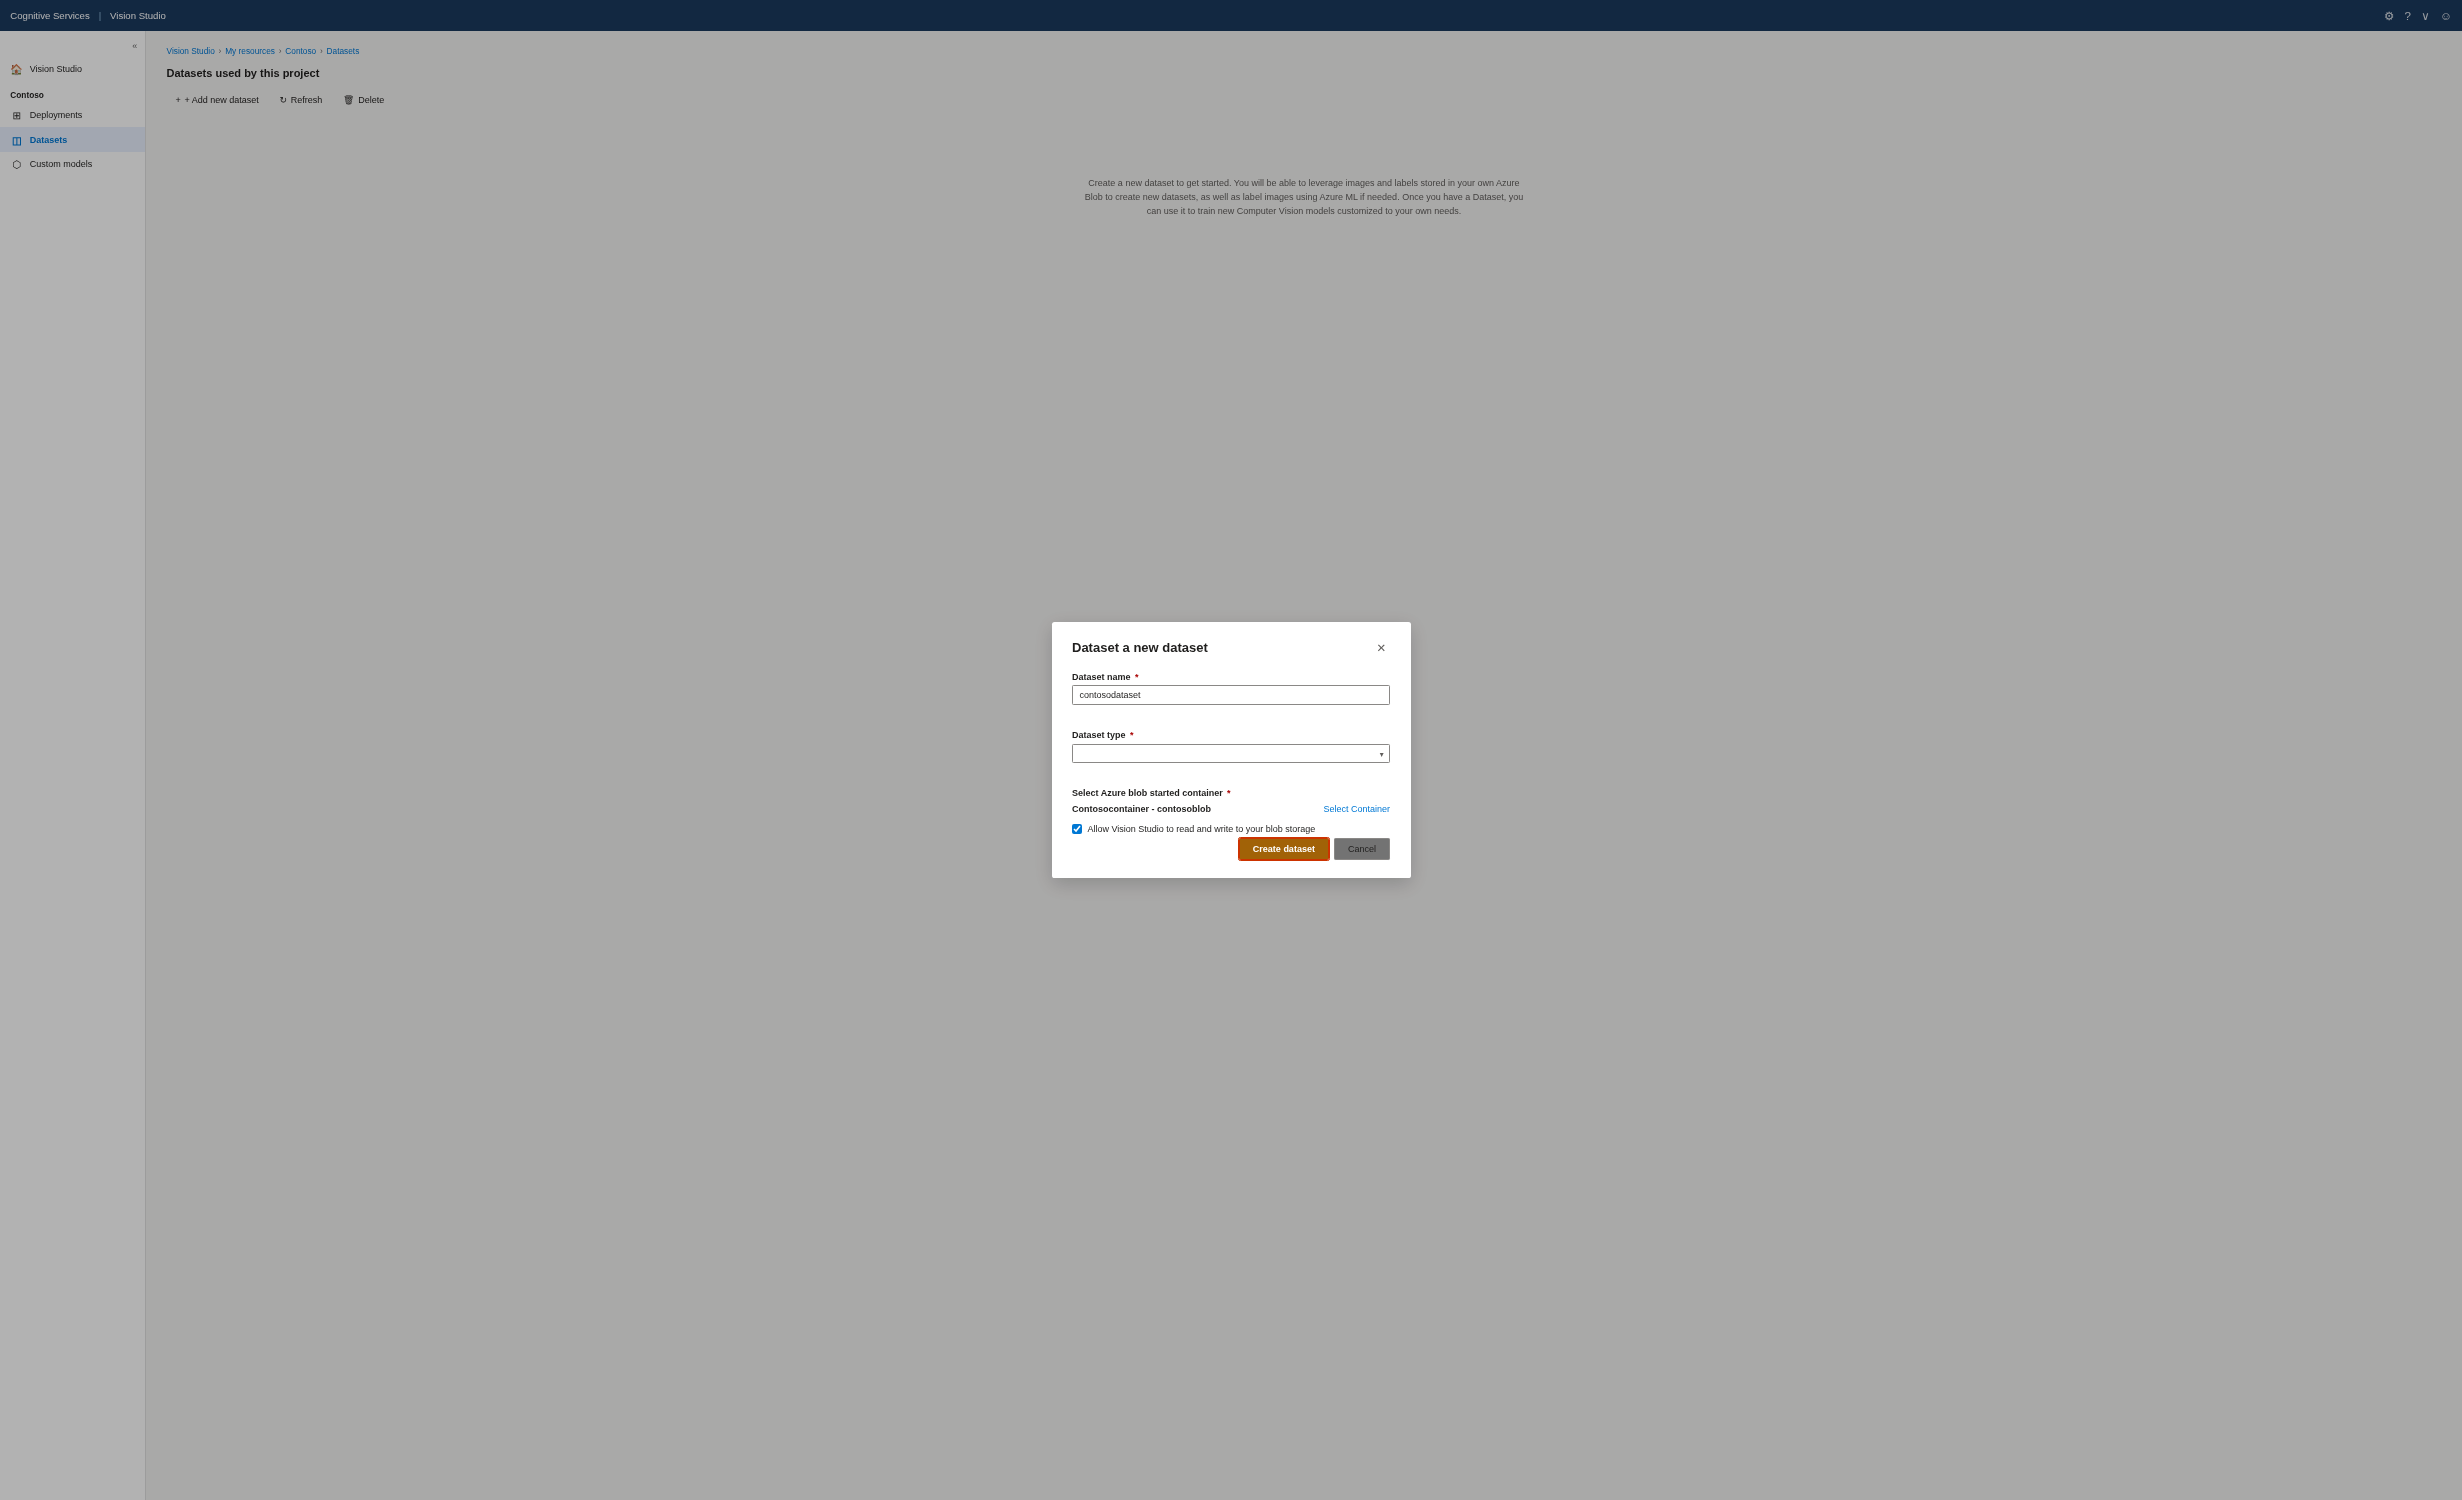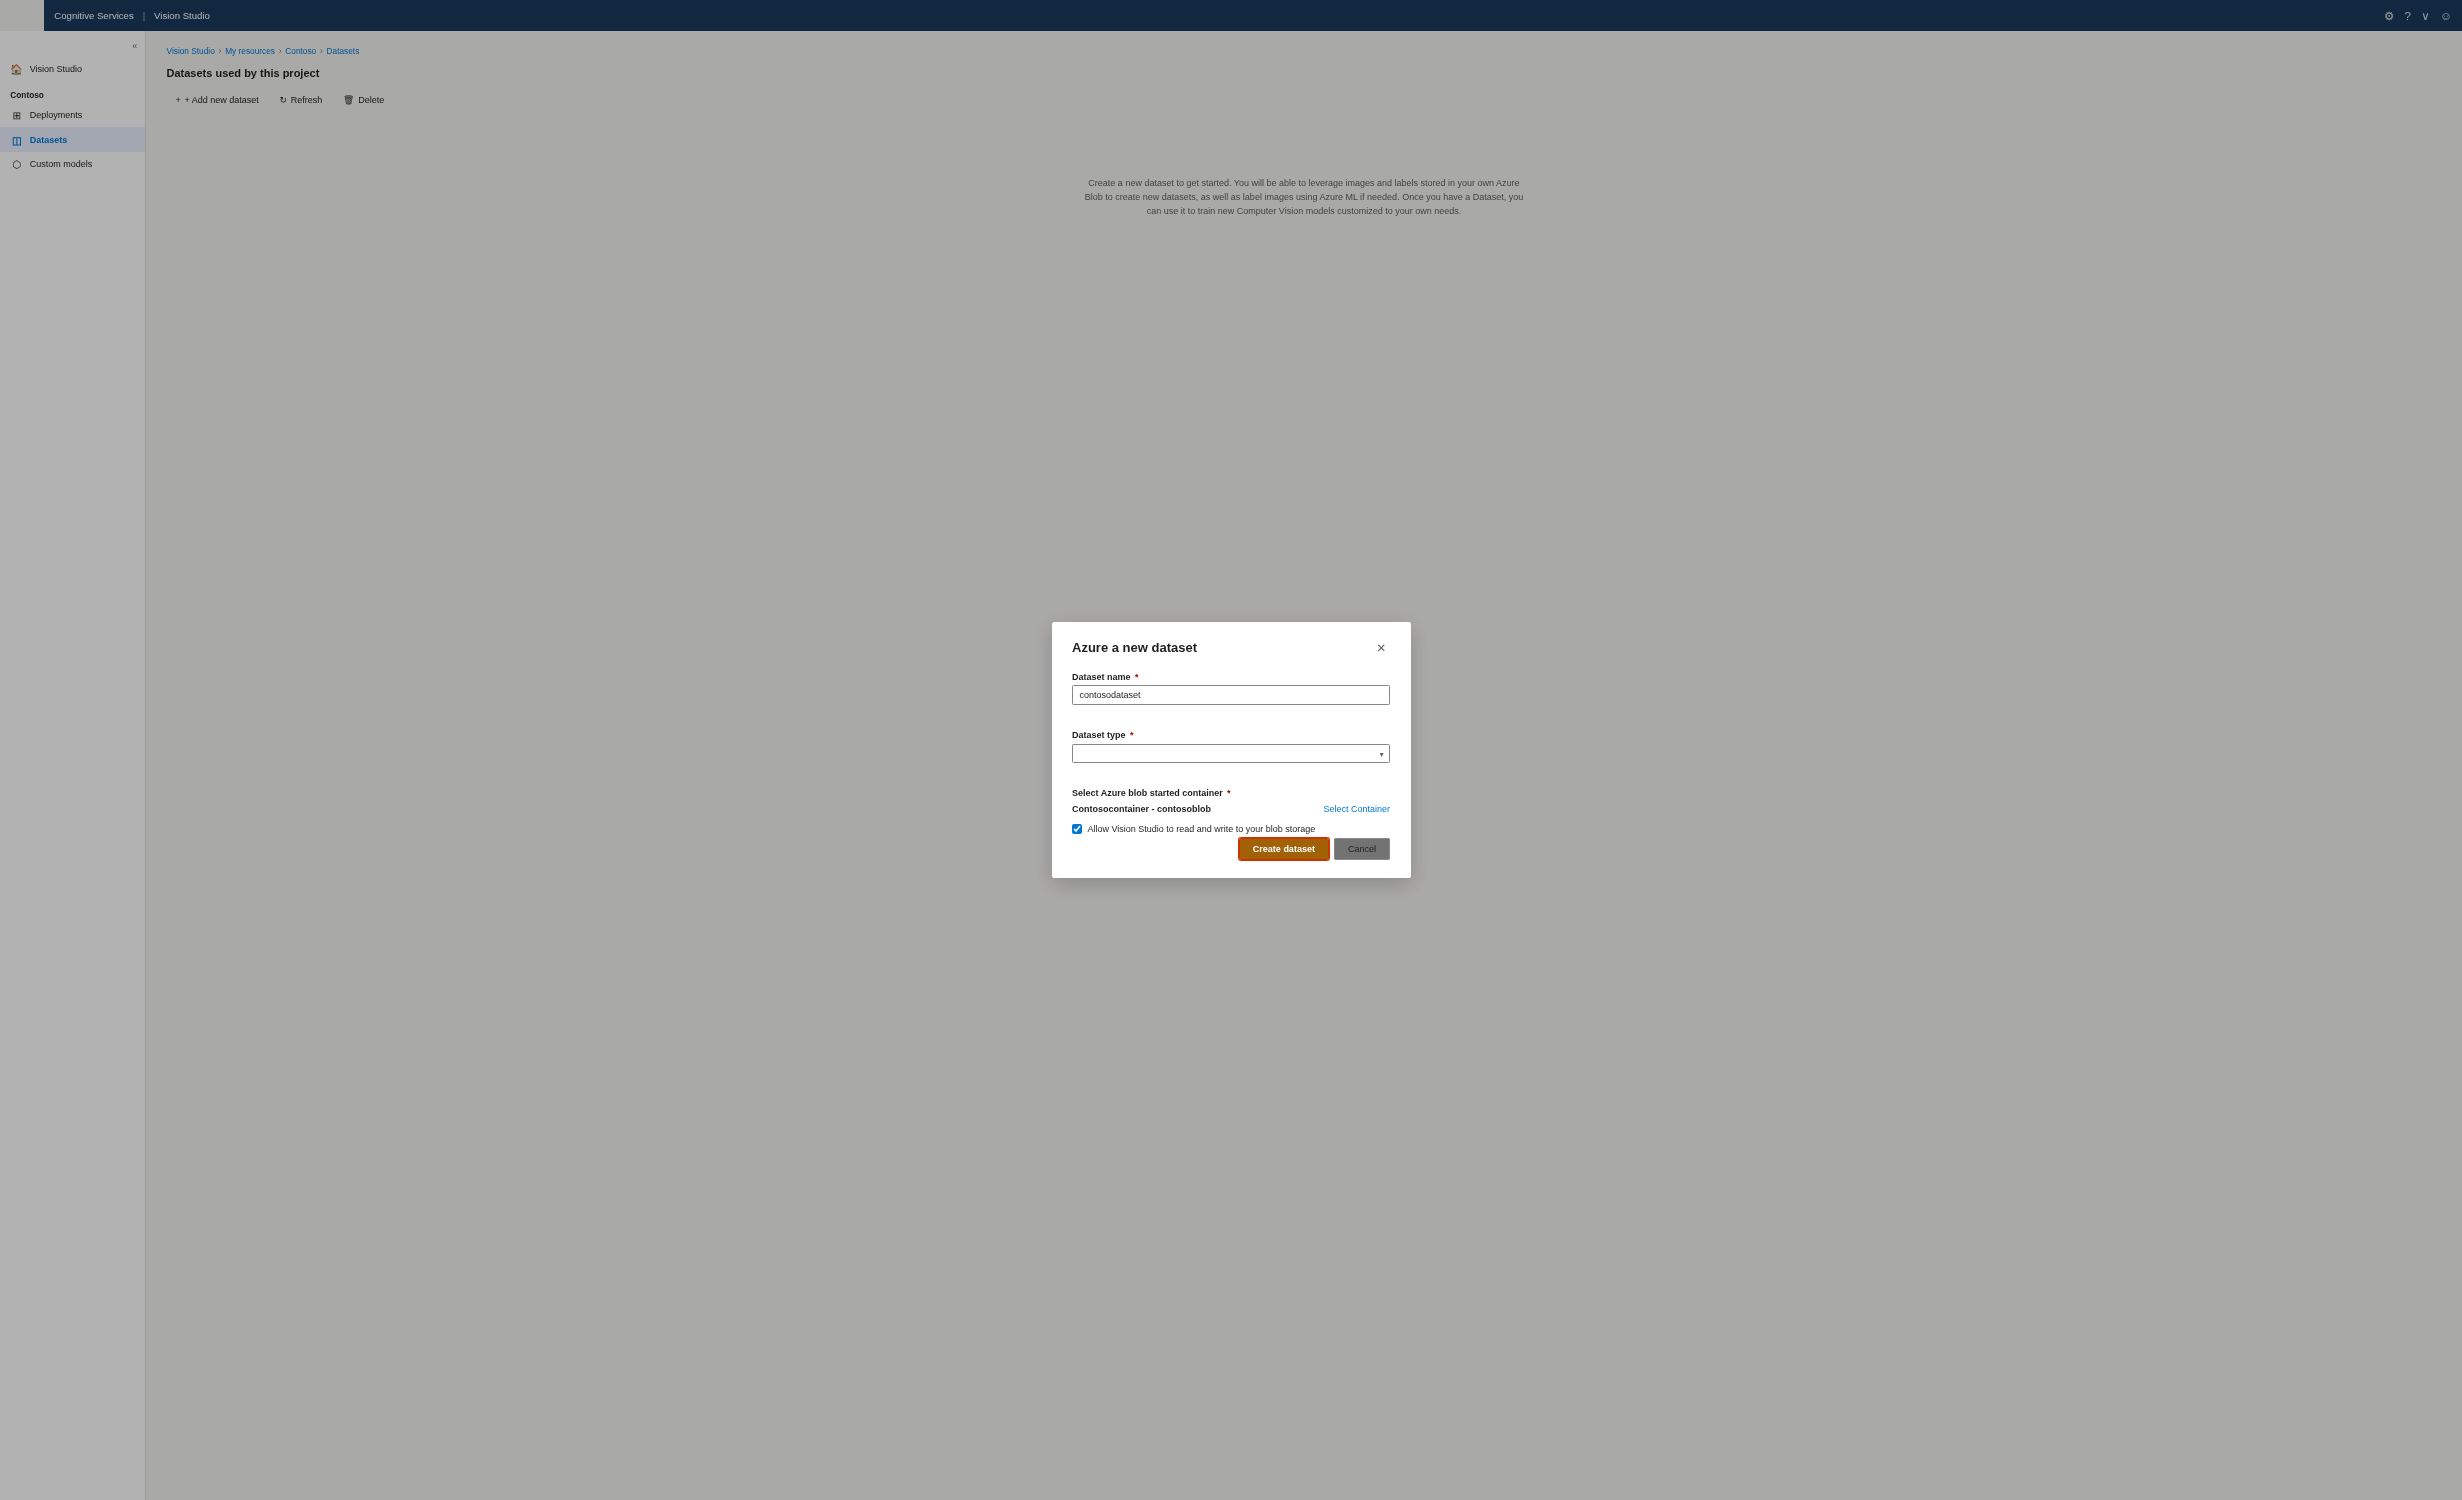--- a/index.html
+++ b/index.html
@@ -10,21 +10,20 @@
       background: #1b3a5e;
       color: white;
       height: 31px;
       display: flex;
       align-items: center;
       padding: 0 10.3px;
       justify-content: space-between;
       position: fixed;
       top: 0; left: 0; right: 0;
       z-index: 100;
-      margin-left: 44px;
     }
     .top-nav-left {
       display: flex;
       align-items: center;
       gap: 5.1px;
       font-size: 9.6px;
       font-weight: 500;
     }
     .top-nav-divider {
       color: #8ab4d4;
@@ -385,21 +384,21 @@
     </div>
 
     <div class="bg-description">Create a new dataset to get started. You will be able to leverage images and labels stored in your own Azure Blob to create new datasets, as well as label images using Azure ML if needed. Once you have a Dataset, you can use it to train new Computer Vision models customized to your own needs.</div>
   </main>
 </div>
 
 <div class="overlay">
   <div class="modal">
 
     <div class="modal-header">
-      <span class="modal-title">Azure a new dataset</span>
+      <span class="modal-title">Dataset a new dataset</span>
       <button class="modal-close-btn">
         <span>✕</span>
       </button>
     </div>
 
     <div class="form-group">
       <label class="form-label">
         <span>Dataset name</span>
         <span class="required-star">*</span>
       </label>

